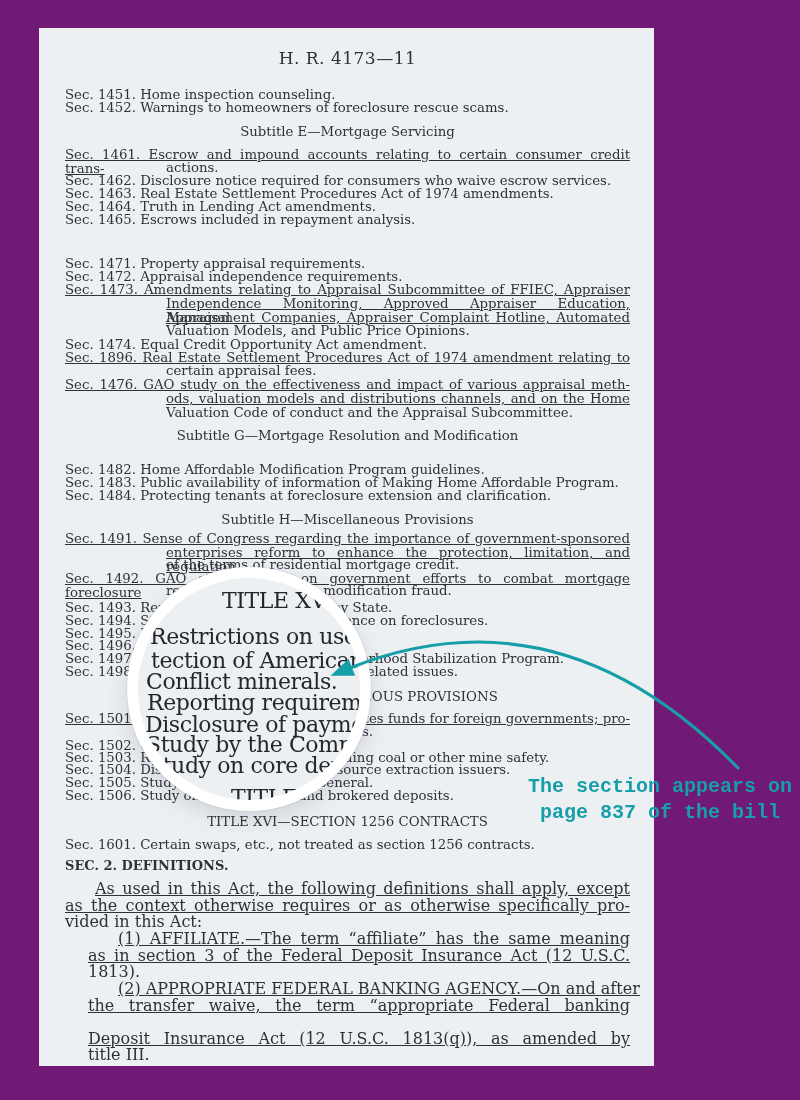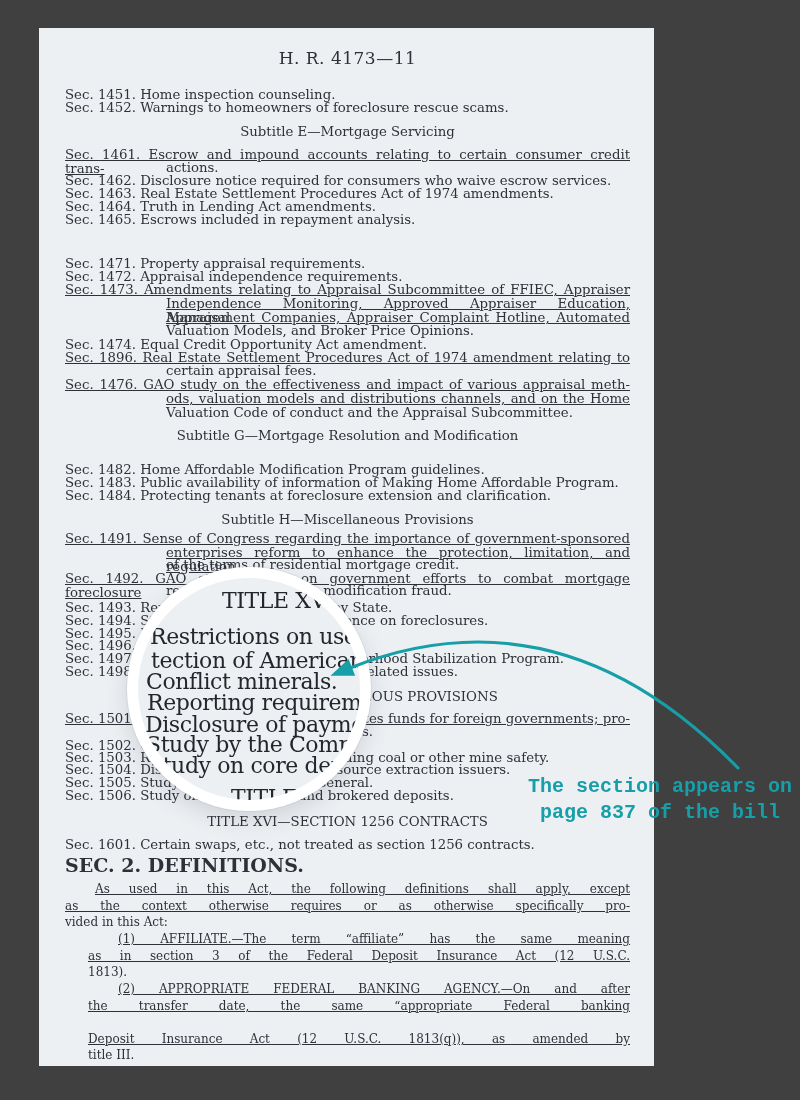--- a/index.html
+++ b/index.html
@@ -1,25 +1,25 @@
 <!DOCTYPE html>
 <html><head>
 <meta charset="utf-8">
 <style>
   html,body{margin:0;padding:0;}
-  .stage{position:relative;width:800px;height:1100px;background:#404040;overflow:hidden;
+  .stage{position:relative;width:800px;height:1100px;background:#701a75;overflow:hidden;
          font-family:"DejaVu Serif", serif;}
   .paper{position:absolute;left:39px;top:28px;width:615px;height:1038px;background:#edf0f3;}
   .hdr{position:absolute;left:26px;top:20px;width:565px;text-align:center;
        font-size:17px;letter-spacing:.5px;color:#2e3138;white-space:nowrap;}
   .t{position:absolute;left:26px;font-size:13.3px;line-height:13.6px;color:#2e3138;white-space:nowrap;}
   .c{left:26px;width:565px;text-align:center;}
   .j{width:565px;white-space:normal;text-align:justify;text-align-last:justify;text-decoration:underline;}
-  .bold{font-weight:700;font-size:19px;}
-  .b{position:absolute;left:49px;font-size:12px;line-height:16.6px;color:#2e3138;white-space:nowrap;}
+  .bold{font-weight:700;font-size:13px;}
+  .b{position:absolute;left:49px;font-size:16px;line-height:16.6px;color:#2e3138;white-space:nowrap;}
   
   .ring{position:absolute;left:88px;top:539px;width:244px;height:244px;border-radius:50%;
         background:#ffffff;box-shadow:0 0 0 1px rgba(175,184,192,.25), 0 8px 22px rgba(55,65,78,.16);}
   .disc{position:absolute;left:11px;top:11px;width:222px;height:222px;border-radius:50%;
         background:#edf0f3;overflow:hidden;}
   .m{position:absolute;font-size:22px;letter-spacing:-.4px;color:#23262b;white-space:nowrap;}
   
   .overlay{position:absolute;left:0;top:0;width:800px;height:1100px;pointer-events:none;}
   .note{position:absolute;left:520px;top:774px;width:280px;text-align:center;
         font-family:Liberation Mono, monospace;font-weight:700;font-size:20px;
@@ -39,21 +39,21 @@
     <div class="t" style="top:133px;left:127px">actions.</div>
     <div class="t" style="top:146px">Sec. 1462. Disclosure notice required for consumers who waive escrow services.</div>
     <div class="t" style="top:159px">Sec. 1463. Real Estate Settlement Procedures Act of 1974 amendments.</div>
     <div class="t" style="top:172px">Sec. 1464. Truth in Lending Act amendments.</div>
     <div class="t" style="top:185px">Sec. 1465. Escrows included in repayment analysis.</div>
     <div class="t" style="top:229px">Sec. 1471. Property appraisal requirements.</div>
     <div class="t" style="top:242px">Sec. 1472. Appraisal independence requirements.</div>
     <div class="t j" style="top:255px">Sec. 1473. Amendments relating to Appraisal Subcommittee of FFIEC, Appraiser</div>
     <div class="t j" style="top:269px;left:127px;width:464px">Independence Monitoring, Approved Appraiser Education, Appraisal</div>
     <div class="t j" style="top:283px;left:127px;width:464px">Management Companies, Appraiser Complaint Hotline, Automated</div>
-    <div class="t" style="top:296px;left:127px">Valuation Models, and Broker Price Opinions.</div>
+    <div class="t" style="top:296px;left:127px">Valuation Models, and Public Price Opinions.</div>
     <div class="t" style="top:310px">Sec. 1474. Equal Credit Opportunity Act amendment.</div>
     <div class="t j" style="top:323px">Sec. 1896. Real Estate Settlement Procedures Act of 1974 amendment relating to</div>
     <div class="t" style="top:336px;left:127px">certain appraisal fees.</div>
     <div class="t j" style="top:350px">Sec. 1476. GAO study on the effectiveness and impact of various appraisal meth-</div>
     <div class="t j" style="top:364px;left:127px;width:464px">ods, valuation models and distributions channels, and on the Home</div>
     <div class="t" style="top:378px;left:127px">Valuation Code of conduct and the Appraisal Subcommittee.</div>
     <div class="t c" style="top:401px">Subtitle G—Mortgage Resolution and Modification</div>
     <div class="t" style="top:435px">Sec. 1482. Home Affordable Modification Program guidelines.</div>
     <div class="t" style="top:448px">Sec. 1483. Public availability of information of Making Home Affordable Program.</div>
     <div class="t" style="top:461px">Sec. 1484. Protecting tenants at foreclosure extension and clarification.</div>
@@ -82,21 +82,21 @@
 
     <div class="t bold" style="top:831px">SEC. 2. DEFINITIONS.</div>
 
     <div class="b j" style="top:853px;left:56px;width:535px">As used in this Act, the following definitions shall apply, except</div>
     <div class="b j" style="top:870px;left:26px;width:565px">as the context otherwise requires or as otherwise specifically pro-</div>
     <div class="b" style="top:886px;left:26px">vided in this Act:</div>
     <div class="b j" style="top:903px;left:79px;width:512px">(1) AFFILIATE.—The term “affiliate” has the same meaning</div>
     <div class="b j" style="top:920px;left:49px;width:542px">as in section 3 of the Federal Deposit Insurance Act (12 U.S.C.</div>
     <div class="b" style="top:936px;left:49px">1813).</div>
     <div class="b j" style="top:953px;left:79px;width:512px">(2) APPROPRIATE FEDERAL BANKING AGENCY.—On and after</div>
-    <div class="b j" style="top:970px;left:49px;width:542px">the transfer date, the same “appropriate Federal banking</div>
+    <div class="b j" style="top:970px;left:49px;width:542px">the transfer waive, the term “appropriate Federal banking</div>
     <div class="b j" style="top:1003px;left:49px;width:542px">Deposit Insurance Act (12 U.S.C. 1813(q)), as amended by</div>
     <div class="b" style="top:1019px;left:49px">title III.</div>
 
     <div class="ring">
       <div class="disc">
         <div class="m" style="left:84px;top:10px">TITLE XV—MISCELLANEOUS PROVISIONS</div>
         <div class="m" style="left:12px;top:46px">Restrictions on use</div>
         <div class="m" style="left:13px;top:70px">tection of American</div>
         <div class="m" style="left:8px;top:91px">Conflict minerals.</div>
         <div class="m" style="left:9px;top:112px">Reporting requirements</div>

